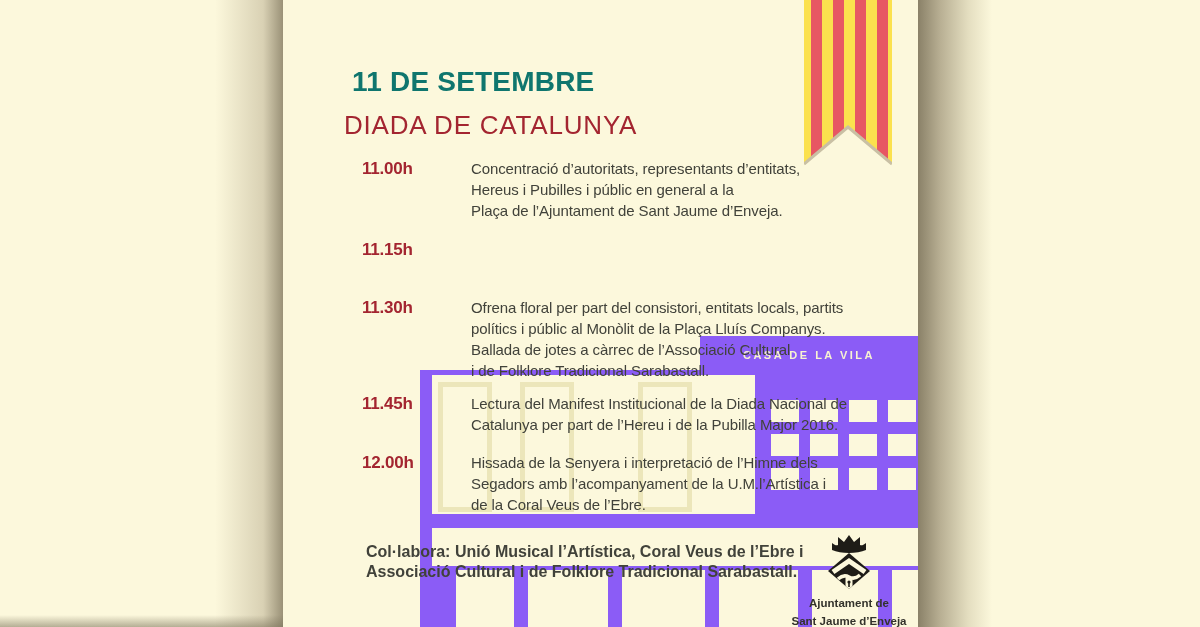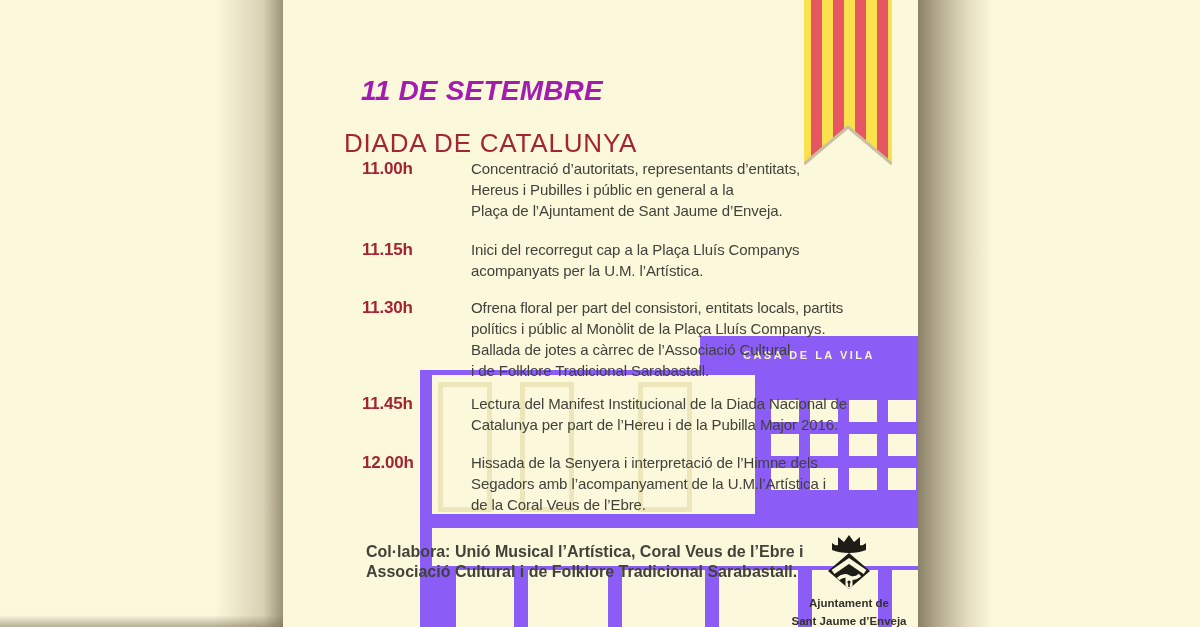--- a/index.html
+++ b/index.html
@@ -21,21 +21,21 @@
   .wm-frame{position:absolute;background:transparent;border:5px solid #ECE6BA;}
   .wm-hole{position:absolute;background:#FCF8DC;}
   .wm-band{left:700px;top:336px;width:218px;height:38px;display:flex;align-items:center;justify-content:center;}
   .wm-label{font-size:11px;font-weight:bold;letter-spacing:2.5px;color:#F7F2D2;white-space:nowrap;}
 
   
   .ribbon{position:absolute;left:804px;top:0;z-index:2;}
 
   
   .title{position:absolute;left:344px;top:56px;z-index:5;}
-  .title h1{margin:17px;font-size:28px;line-height:36px;font-weight:bold;color:#a21caf;letter-spacing:.2px;font-style:italic;}
+  .title h1{margin:8px;font-size:28px;line-height:36px;font-weight:bold;color:#0f766e;letter-spacing:.2px;}
   .title h2{margin:0;font-size:26px;line-height:34px;font-weight:500;color:#A32530;letter-spacing:.8px;}
 
   
   .schedule{position:absolute;inset:0;z-index:5;}
   .item{position:absolute;left:362px;display:flex;align-items:flex-start;gap:45px;}
   .time{flex:0 0 57px;font-size:17px;font-weight:bold;color:#A32530;line-height:21px;letter-spacing:-.2px;}
   .desc{margin:0 0 0 7px;font-size:15px;line-height:21px;color:#41423A;white-space:pre-line;letter-spacing:-.1px;}
 
   
   .collabora{position:absolute;left:362px;top:538px;margin:4px;z-index:5;
@@ -104,22 +104,20 @@
 
   <section class="schedule">
     <div class="item" style="top:158px;">
       <span class="time">11.00h</span>
       <p class="desc">Concentració d’autoritats, representants d’entitats,
 Hereus i Pubilles i públic en general a la
 Plaça de l’Ajuntament de Sant Jaume d’Enveja.</p>
     </div>
     <div class="item" style="top:239px;">
       <span class="time">11.15h</span>
-      <p class="desc">Inici del recorregut cap a la Plaça Lluís Companys
-acompanyats per la U.M. l’Artística.</p>
     </div>
     <div class="item" style="top:297px;">
       <span class="time">11.30h</span>
       <p class="desc">Ofrena floral per part del consistori, entitats locals, partits
 polítics i públic al Monòlit de la Plaça Lluís Companys.
 Ballada de jotes a càrrec de l’Associació Cultural
 i de Folklore Tradicional Sarabastall.</p>
     </div>
     <div class="item" style="top:393px;">
       <span class="time">11.45h</span>

